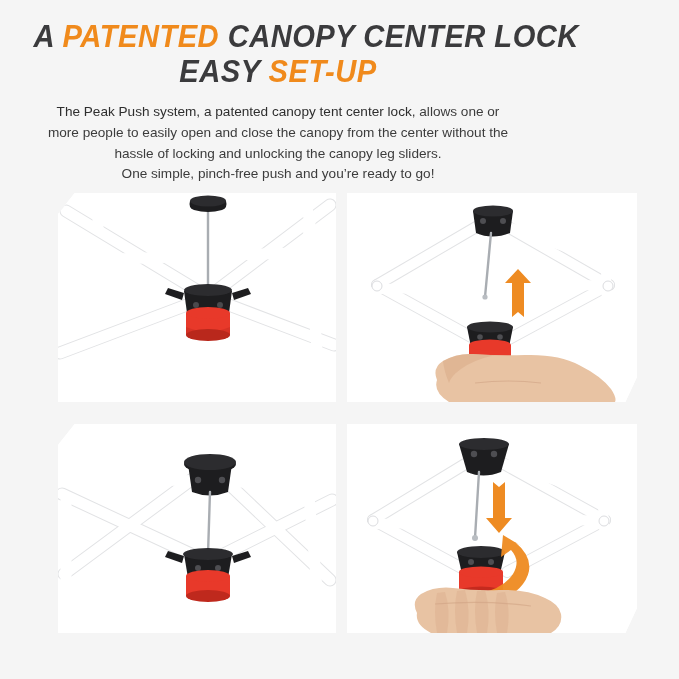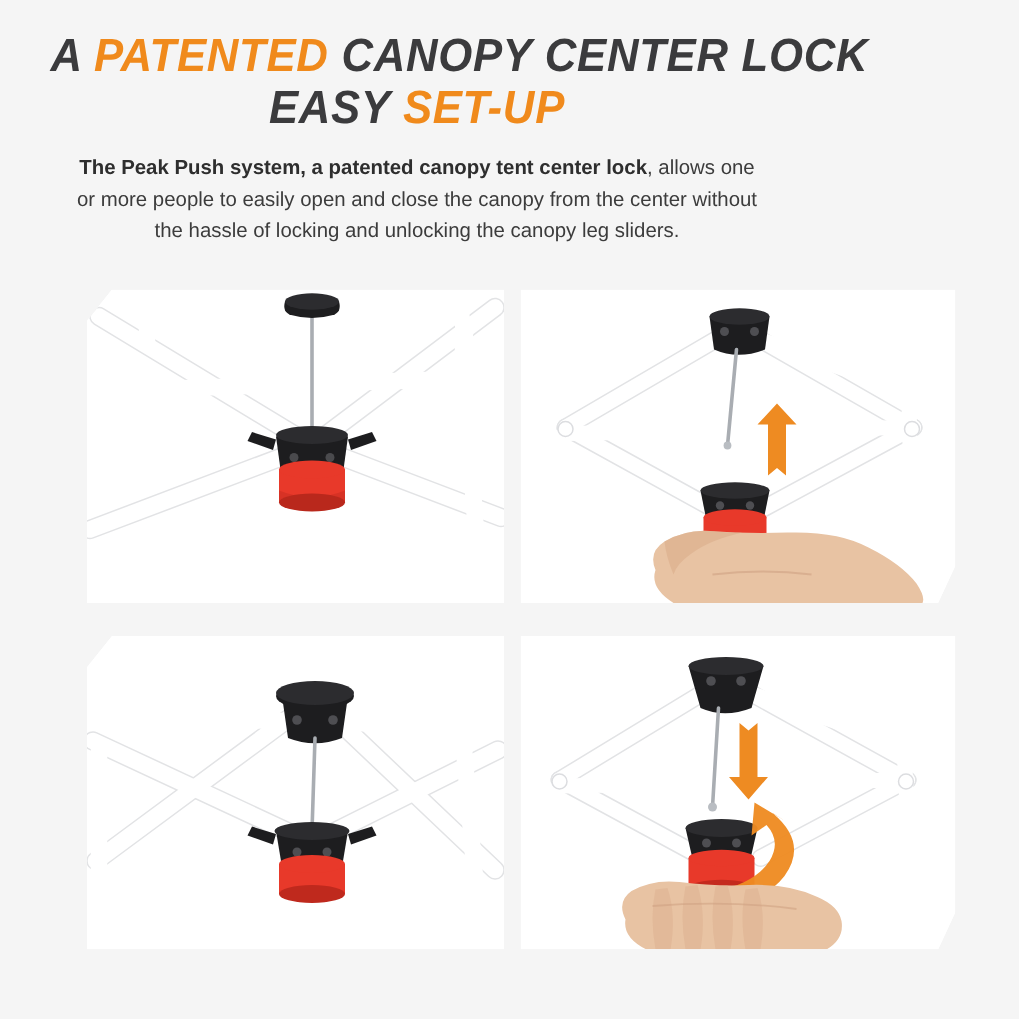--- a/index.html
+++ b/index.html
@@ -26,21 +26,21 @@
   .title .hl{color:#f08a1c;}
   .title-l2{margin-top:2px;}
 
   .para{
     margin:14px 28px 0 28px;
     font-size:13.6px;
     line-height:1.52;
     color:#3c3c3c;
     text-align:center;
   }
-  .para b{font-weight:bold;color:#2e2e2e;}
+  .para b{font-weight:normal;color:#2e2e2e;}
 
   
   .grid{
     position:absolute;left:0;top:193px;
     width:679px;height:452px;
   }
   .panel{
     position:absolute;
     background:#ffffff;
     overflow:hidden;
@@ -72,20 +72,21 @@
 <body>
 
 <div class="page">
 
   <div class="header">
     <div class="title"><span>A </span><span class="hl">PATENTED</span><span> CANOPY CENTER LOCK</span></div>
     <div class="title title-l2"><span>EASY </span><span class="hl">SET-UP</span></div>
 
     <div class="para">
       <b>The Peak Push system, a patented canopy tent center lock</b><span>, allows one or more people to easily open and close the canopy from the center without the hassle of locking and unlocking the canopy leg sliders.</span><br>
+      <span>One simple, pinch-free push and you’re ready to go!</span>
     </div>
   </div>
 
   <div class="grid">
 
     <div class="panel p-tl">
       <svg viewBox="0 0 278 209" preserveAspectRatio="none">
         <rect x="0" y="0" width="278" height="209" fill="#ffffff"></rect>
 
         <g class="pole-sh" stroke-width="13">

